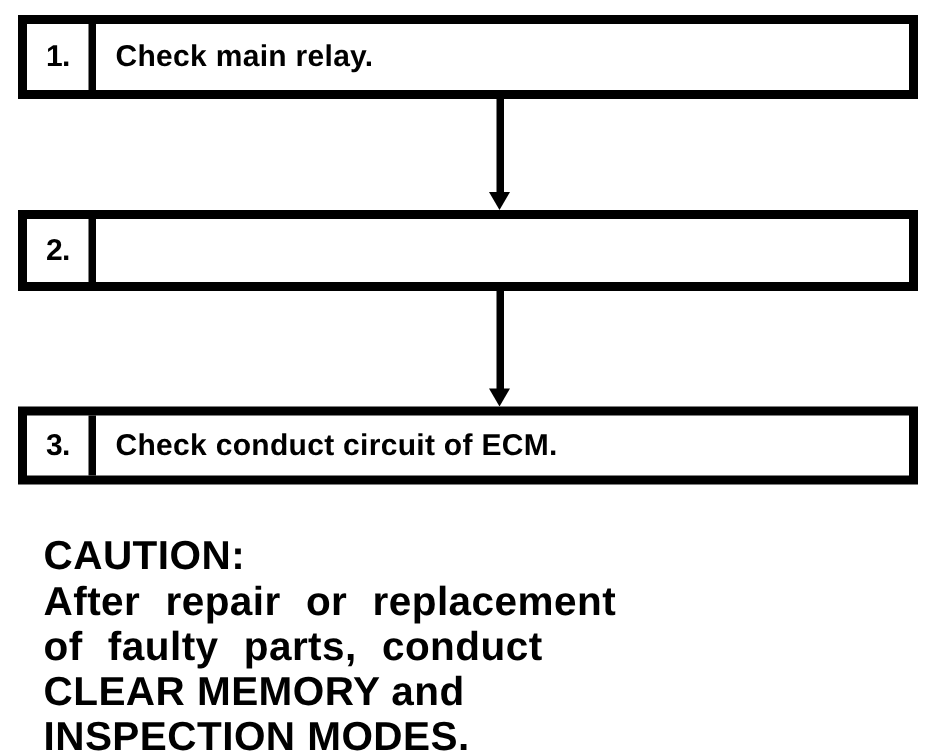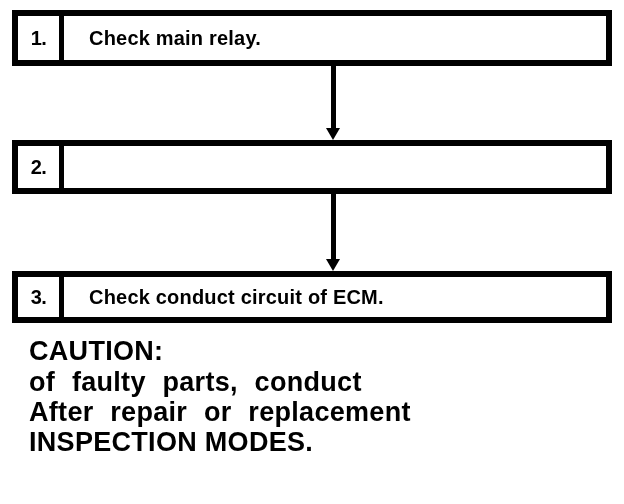--- a/index.html
+++ b/index.html
@@ -44,21 +44,21 @@
     justify-content: center;
     font-weight: bold;
     font-size: 20px;
     letter-spacing: -0.5px;
   }
 
   .step-label {
     flex: 1 1 auto;
     display: flex;
     align-items: center;
-    padding-left: 25px;
+    padding-left: 13px;
     font-weight: bold;
     font-size: 20px;
     letter-spacing: 0.2px;
     white-space: nowrap;
   }
 
   #step-1 { top: 10px;  height: 56px; }
   #step-2 { top: 140px; height: 54px; }
   #step-3 { top: 271px; height: 52px; }
 
@@ -98,20 +98,21 @@
     position: absolute;
     left: 29px;
     top: 336px;
     width: 560px;
   }
   .caution-title {
     font-weight: bold;
     font-size: 27px;
     line-height: 31px;
     letter-spacing: 0.3px;
+    margin-top: 19px;
   }
   .caution-line {
     font-weight: bold;
     font-size: 27px;
     line-height: 30px;
     letter-spacing: 0.3px;
     white-space: nowrap;
   }
   .caution-line.justified {
     word-spacing: 9px;
@@ -141,18 +142,19 @@
     <div class="head"></div>
   </div>
 
   <div class="step-box" id="step-3">
     <div class="step-num">3.</div>
     <div class="step-label">Check conduct circuit of ECM.</div>
   </div>
 
   <div id="caution">
     <div class="caution-title">CAUTION:</div>
+    <div class="caution-line justified">After repair or replacement</div>
     <div class="caution-line justified">of faulty parts, conduct</div>
-    <div class="caution-line justified">After repair or replacement</div>
+    <div class="caution-line">CLEAR MEMORY and</div>
     <div class="caution-line">INSPECTION MODES.</div>
   </div>
 
 </div>
 
 </body></html>

